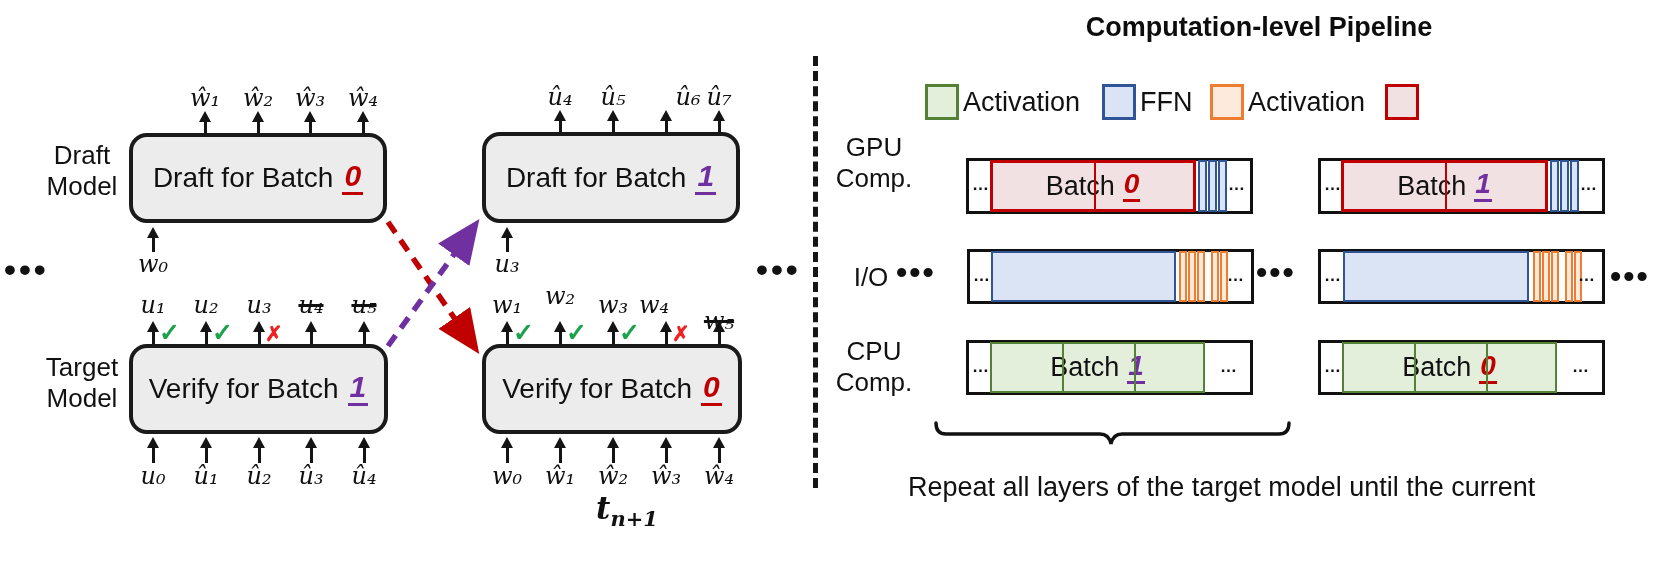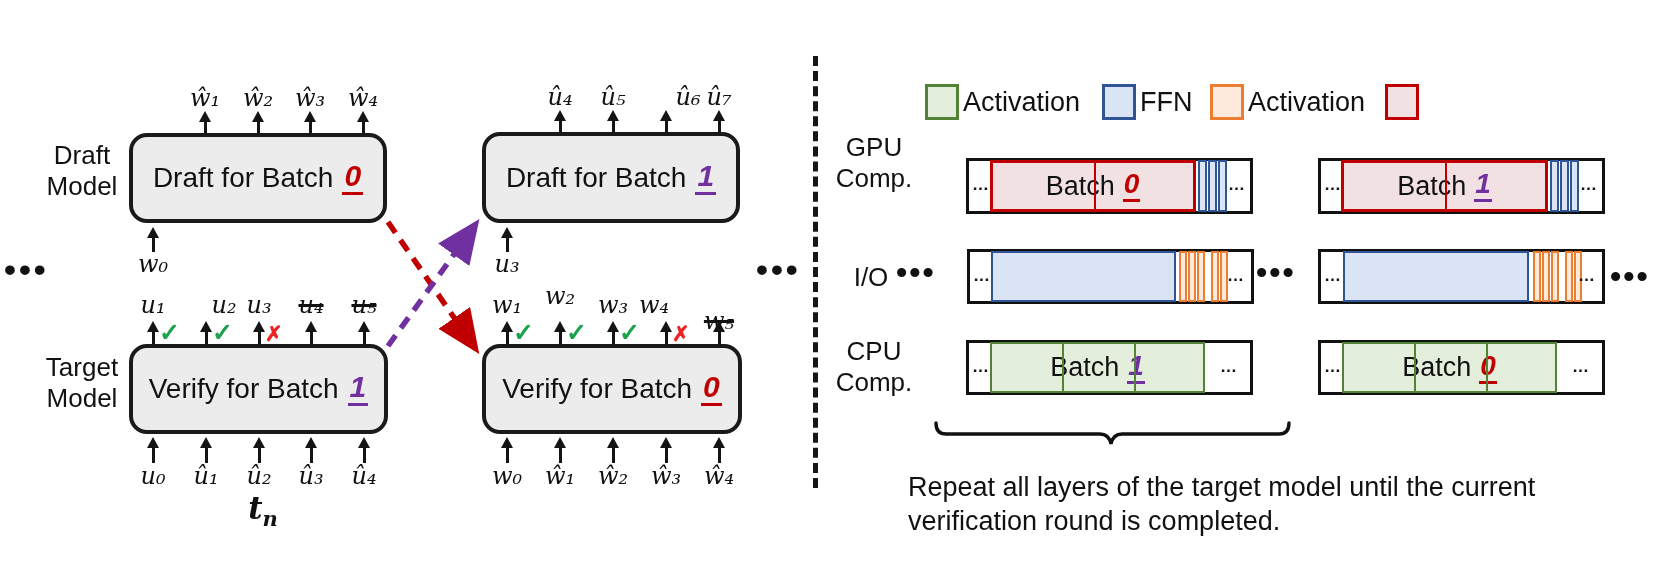--- a/index.html
+++ b/index.html
@@ -110,21 +110,21 @@
 
   <i class="arr" style="left:505.5px;top:237px;height:15px"></i>
   <div class="m" style="left:475px;top:250px">u₃</div>
 
   <i class="arr" style="left:151.5px;top:331px;height:13px"></i>
   <i class="arr" style="left:204.5px;top:331px;height:13px"></i>
   <i class="arr" style="left:257.5px;top:331px;height:13px"></i>
   <i class="arr" style="left:309.5px;top:331px;height:13px"></i>
   <i class="arr" style="left:362.5px;top:331px;height:13px"></i>
   <div class="m" style="left:121px;top:291px">u₁</div>
-  <div class="m" style="left:192px;top:291px">u₂</div>
+  <div class="m" style="left:174px;top:291px">u₂</div>
   <div class="m" style="left:227px;top:291px">u₃</div>
   <div class="m strike" style="left:279px;top:291px">u₄</div>
   <div class="m strike" style="left:332px;top:291px">u₅</div>
   <span class="mark mk-check" style="left:159px;top:318px">✓</span>
   <span class="mark mk-check" style="left:212px;top:318px">✓</span>
   <span class="mark mk-cross" style="left:265px;top:322px">✗</span>
 
   <i class="arr" style="left:151.5px;top:447px;height:16px"></i>
   <i class="arr" style="left:204.5px;top:447px;height:16px"></i>
   <i class="arr" style="left:257.5px;top:447px;height:16px"></i>
@@ -155,39 +155,40 @@
   <i class="arr" style="left:558.5px;top:447px;height:16px"></i>
   <i class="arr" style="left:611.5px;top:447px;height:16px"></i>
   <i class="arr" style="left:664.5px;top:447px;height:16px"></i>
   <i class="arr" style="left:717.5px;top:447px;height:16px"></i>
   <div class="m" style="left:475px;top:462px">w₀</div>
   <div class="m" style="left:528px;top:462px">ŵ₁</div>
   <div class="m" style="left:581px;top:462px">ŵ₂</div>
   <div class="m" style="left:634px;top:462px">ŵ₃</div>
   <div class="m" style="left:687px;top:462px">ŵ₄</div>
 
-  <div class="tl" style="left:208px;top:490px">
-    <span>t</span><sub>n</sub>
+  <div class="tl" style="left:572px;top:490px">
+    <span>t</span><sub>n+1</sub>
   </div>
 
   <svg style="left:380px;top:215px" width="110" height="145">
     <defs>
       <marker id="mr" markerWidth="9" markerHeight="8" refX="6" refY="3.5" orient="auto">
         <path d="M0,0 L8,3.5 L0,7 Z" fill="#c00000"></path>
       </marker>
       <marker id="mp" markerWidth="9" markerHeight="8" refX="6" refY="3.5" orient="auto">
         <path d="M0,0 L8,3.5 L0,7 Z" fill="#7030a0"></path>
       </marker>
     </defs>
     <line x1="8" y1="7" x2="93" y2="130" stroke="#c00000" stroke-width="5.5" stroke-dasharray="13 9" marker-end="url(#mr)"></line>
     <line x1="8" y1="131" x2="93" y2="13" stroke="#7030a0" stroke-width="5.5" stroke-dasharray="13 9" marker-end="url(#mp)"></line>
   </svg>
 
   <div class="divider" style="left:813px;top:56px;height:432px"></div>
 
+  <div class="title" style="left:1024px;top:12px;width:470px">Computation-level Pipeline</div>
 
   <div class="swatch" style="left:925px;top:84px;border-color:#538135;background:#e3efda"></div>
   <div class="leglabel" style="left:963px;top:87px">Activation</div>
   <div class="swatch" style="left:1102px;top:84px;border-color:#2f5597;background:#dbe4f4"></div>
   <div class="leglabel" style="left:1140px;top:87px">FFN</div>
   <div class="swatch" style="left:1210px;top:84px;border-color:#ed7d31;background:#fdeadd"></div>
   <div class="leglabel" style="left:1248px;top:87px">Activation</div>
   <div class="swatch" style="left:1385px;top:84px;border-color:#c00000;background:#f2e1e3"></div>
 
   <div class="sidelabel" style="left:826px;top:132px;width:96px">
@@ -275,16 +276,15 @@
     </div>
     <span class="ell" style="right:12px">…</span>
   </div>
 
   <svg style="left:930px;top:417px" width="365" height="42">
     <path d="M6,6 Q6,17 16,17 L170,17 Q179,17 181,27 Q183,17 192,17 L349,17 Q359,17 359,6" stroke="#111" stroke-width="3.4" fill="none" stroke-linecap="round"></path>
   </svg>
 
   <div class="caption" style="left:908px;top:470px">
     <div>Repeat all layers of the target model until the current</div>
-    <div>verification round is completed.</div>
   </div>
 
 </div>
 
 </body></html>

